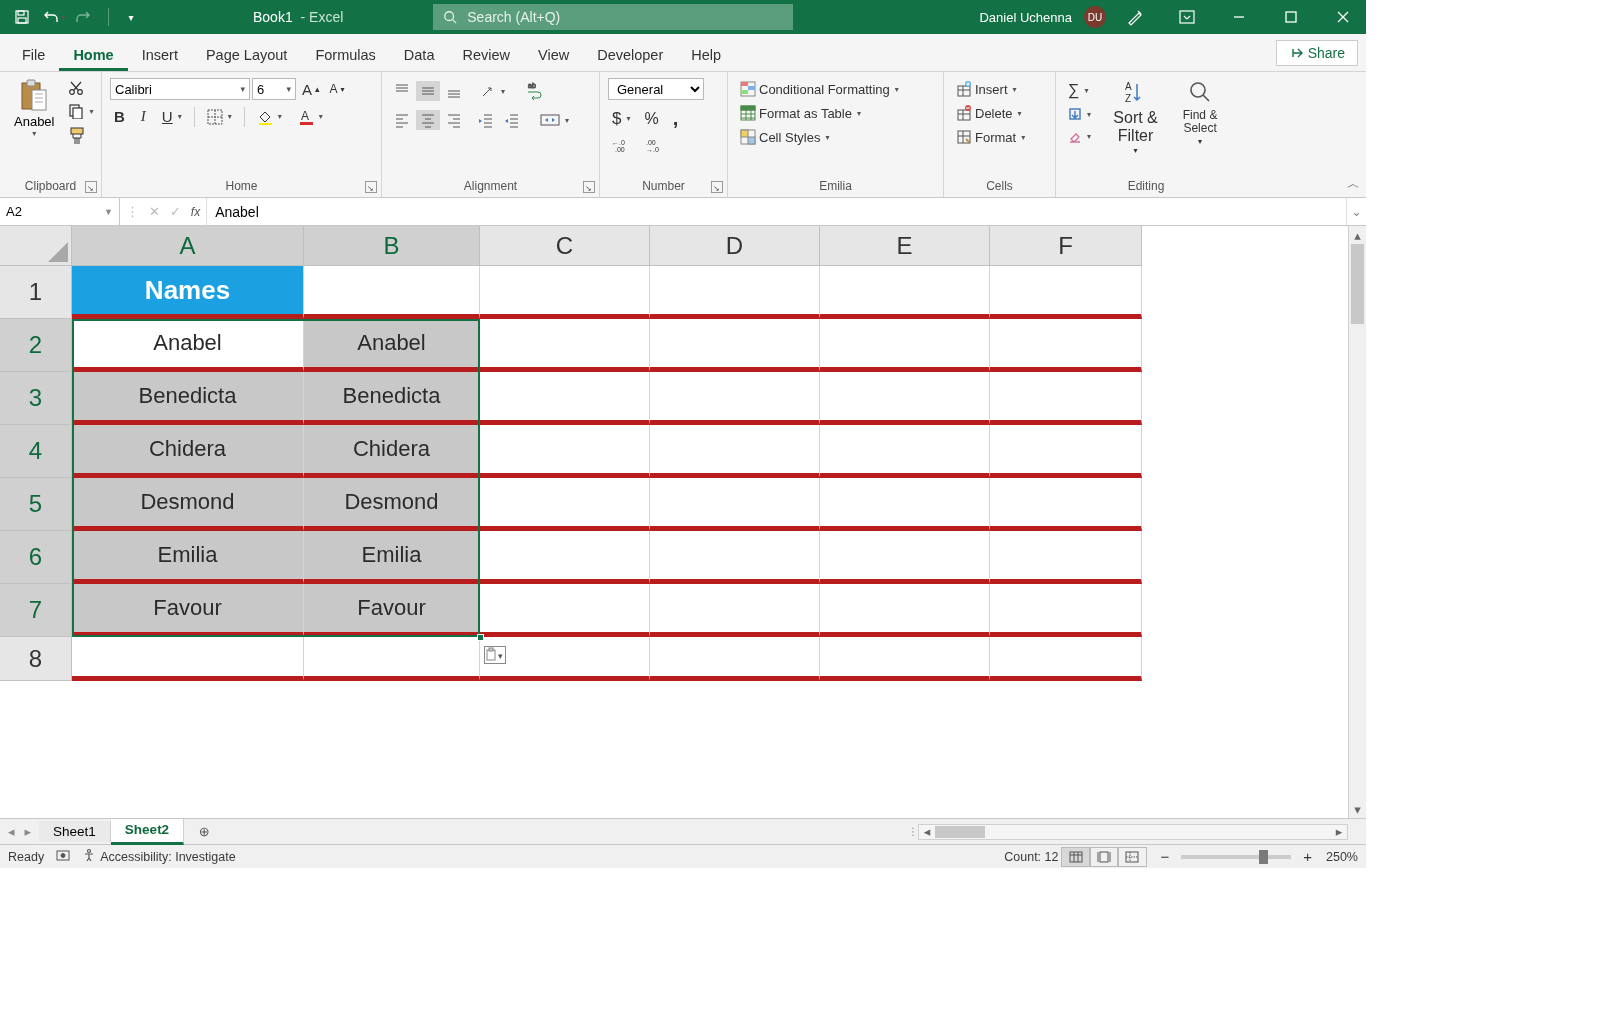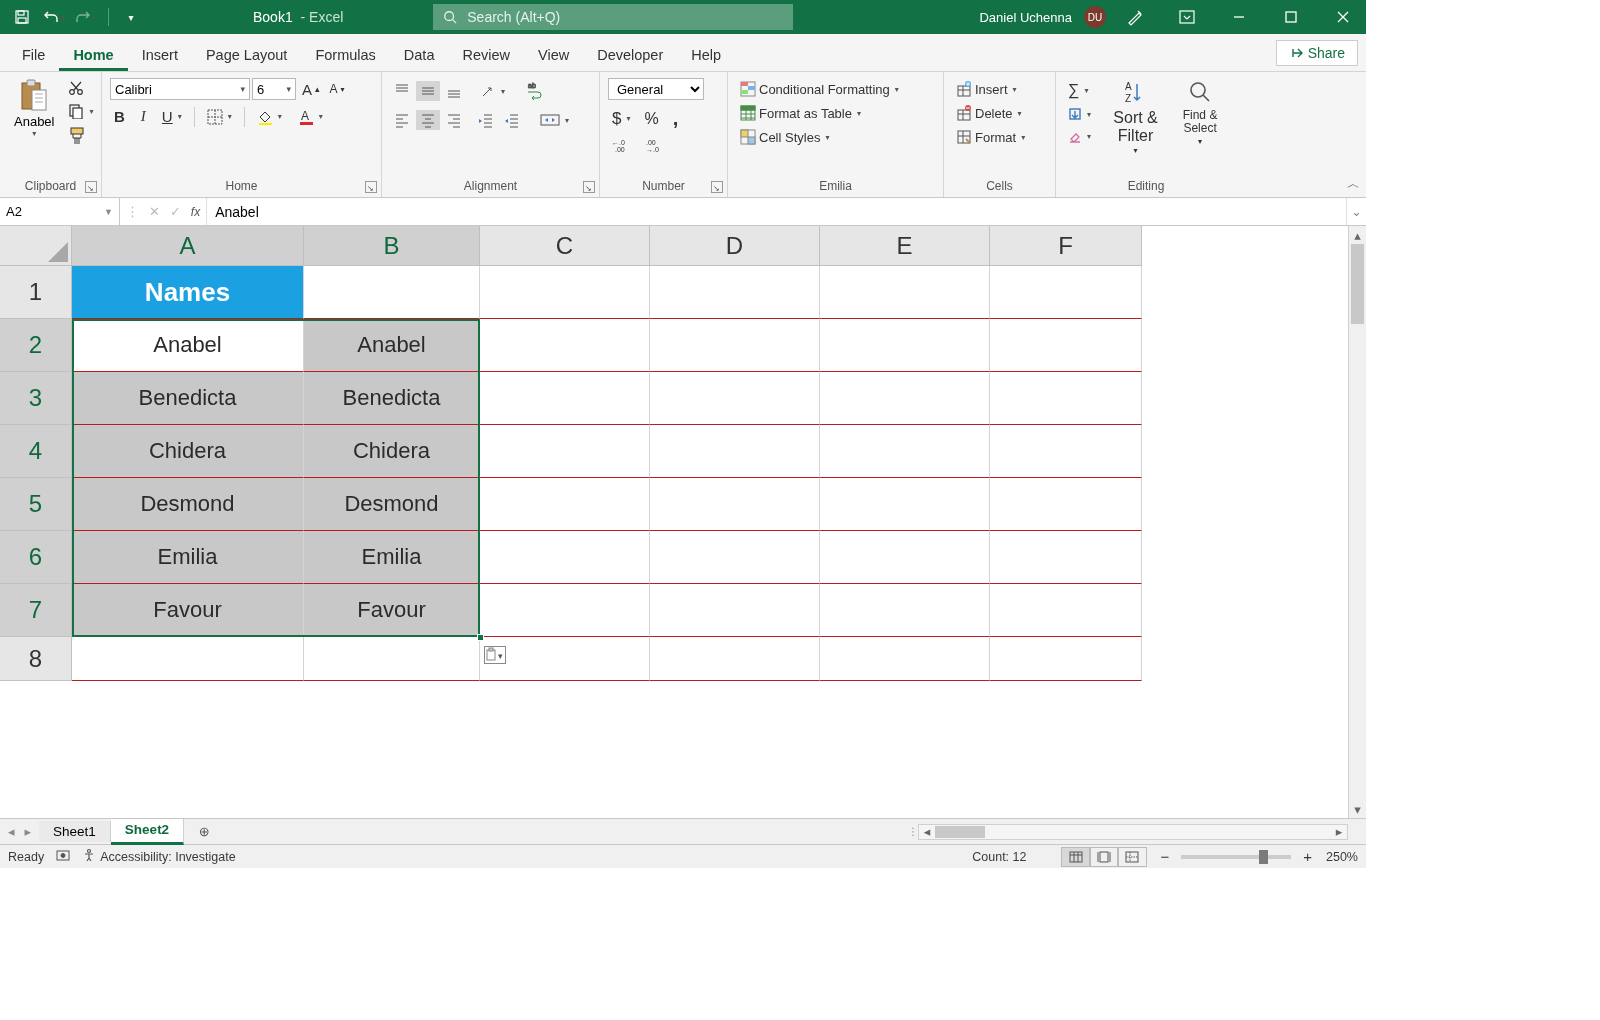--- a/index.html
+++ b/index.html
@@ -66,21 +66,21 @@
 .selectall { width: 72px; background: #e6e6e6; border-right: 1px solid #c0c0c0; border-bottom: 1px solid #c0c0c0; position: relative; cursor: pointer; }
 .selectall::after { content: ""; position: absolute; right: 3px; bottom: 3px; width: 0; height: 0; border-style: solid; border-width: 0 0 20px 20px; border-color: transparent transparent #a8a8a8 transparent; }
 .colhdr { background: #e6e6e6; border-right: 1px solid #c0c0c0; border-bottom: 1px solid #c0c0c0; display: flex; align-items: center; justify-content: center; font-size: 24px; color: #333; cursor: pointer; }
 .colhdr.sel { background: #d0d0d0; color: #0e6a3c; }
 .colA { width: 232px; } .colB { width: 176px; } .colC { width: 170px; } .colD { width: 170px; } .colE { width: 170px; } .colF { width: 152px; }
 
 .gridrow { display: flex; height: 53px; }
 .gridrow.r8 { height: 44px; }
 .rowhdr { width: 72px; background: #e6e6e6; border-right: 1px solid #c0c0c0; border-bottom: 1px solid #c0c0c0; display: flex; align-items: center; justify-content: center; font-size: 24px; color: #333; cursor: pointer; }
 .rowhdr.sel { background: #d0d0d0; color: #0e6a3c; }
-.cell { border-right: 1px solid #d4d4d4; border-bottom: 1px solid #b91c1c; display: flex; align-items: center; justify-content: center; font-size: 22px; color: #2b2b2b; padding: 1px 6px; }
+.cell { border-right: 1px solid #d4d4d4; border-bottom: 5px solid #b91c1c; display: flex; align-items: center; justify-content: center; font-size: 22px; color: #2b2b2b; padding: 1px 6px; }
 
 .selrange { position: absolute; border: 2px solid #127245; pointer-events: none; }
 .fillhandle { position: absolute; width: 7px; height: 7px; background: #127245; border: 1px solid #fff; pointer-events: none; }
 .pastetag { position: absolute; width: 22px; height: 18px; border: 1px solid #888; background: #fff; font-size: 10px; cursor: pointer; }
 
 .vscroll { width: 18px; background: #f0f0f0; border-left: 1px solid #d0d0d0; display: flex; flex-direction: column; }
 .vscroll .arrow { height: 18px; display: flex; align-items: center; justify-content: center; color: #666; cursor: pointer; }
 .vscroll .track { flex: 1; position: relative; }
 .vscroll .thumb { position: absolute; top: 0; left: 2px; right: 2px; height: 80px; background: #c8c8c8; }
 
@@ -662,21 +662,21 @@
   <span style="margin:0 12px"><svg width="14" height="14" viewBox="0 0 14 14" fill="none" stroke="#555">
         <rect x="1" y="3" width="12" height="9"></rect>
         <circle cx="7" cy="7.5" r="2" fill="#555"></circle>
       </svg></span>
   <span style="margin-right:4px"><svg width="14" height="14" viewBox="0 0 14 14" fill="none" stroke="#555" stroke-width="1.2">
         <circle cx="7" cy="3" r="1.5"></circle>
         <path d="M3 6h8M7 6v4M5 13l2-3 2 3"></path>
       </svg></span>
   <span>Accessibility: Investigate</span>
   <div class="spacer"></div>
-  <span style="margin-right:36px">Count: 12</span>
+  <span style="margin-right:4px">Count: 12</span>
   <div class="viewbtn active">
       <svg width="14" height="12" viewBox="0 0 14 12" fill="none" stroke="#555">
         <rect x="1" y="1" width="12" height="10"></rect>
         <path d="M1 4h12M5 1v10M9 1v10"></path>
       </svg>
     </div>
   <div class="viewbtn">
       <svg width="14" height="12" viewBox="0 0 14 12" fill="none" stroke="#555">
         <rect x="3" y="1" width="8" height="10"></rect>
         <path d="M1 1v10M13 1v10"></path>

